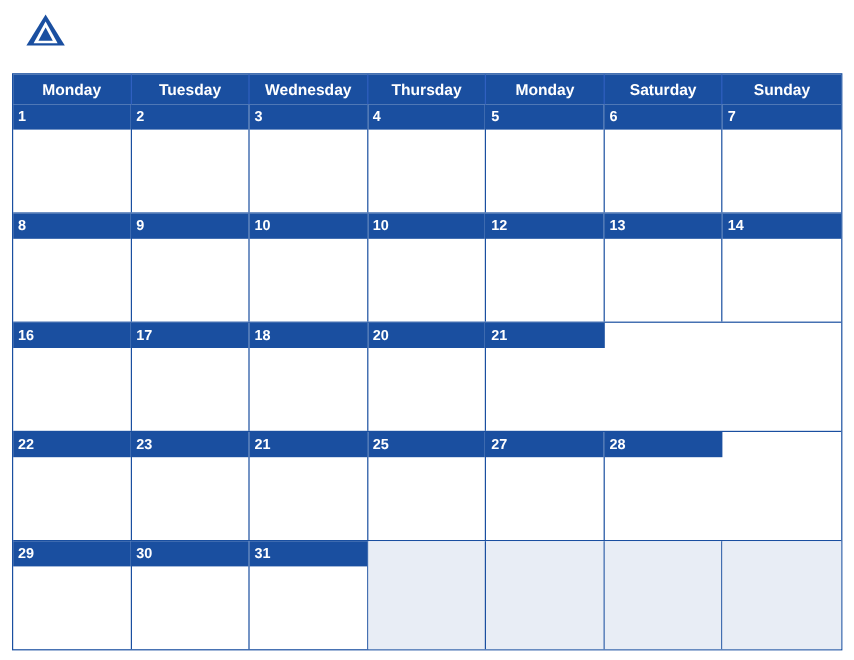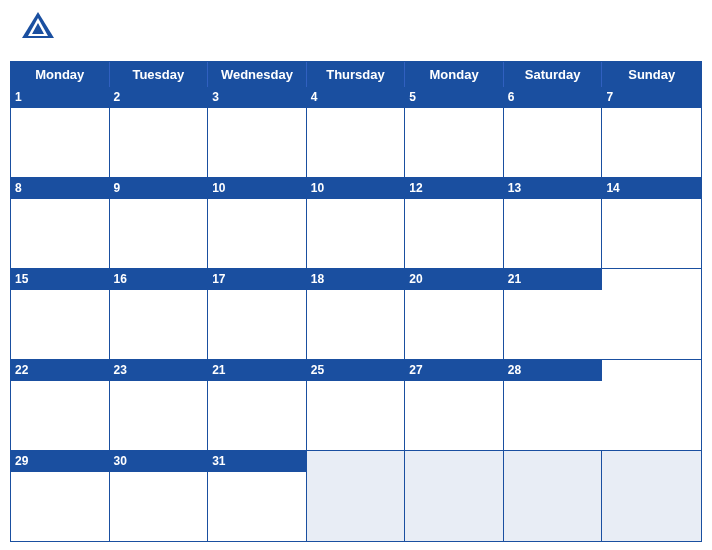--- a/index.html
+++ b/index.html
@@ -190,23 +190,20 @@
         </div>
         <div class="day-cell">
           <span class="day-num">13</span>
         </div>
         <div class="day-cell">
           <span class="day-num">14</span>
         </div>
       </div>
       <div class="week-row">
         <div class="day-cell">
-          <span class="day-num">15</span>
-        </div>
-        <div class="day-cell">
           <span class="day-num">16</span>
         </div>
         <div class="day-cell">
           <span class="day-num">17</span>
         </div>
         <div class="day-cell">
           <span class="day-num">18</span>
         </div>
         <div class="day-cell">
           <span class="day-num">20</span>

